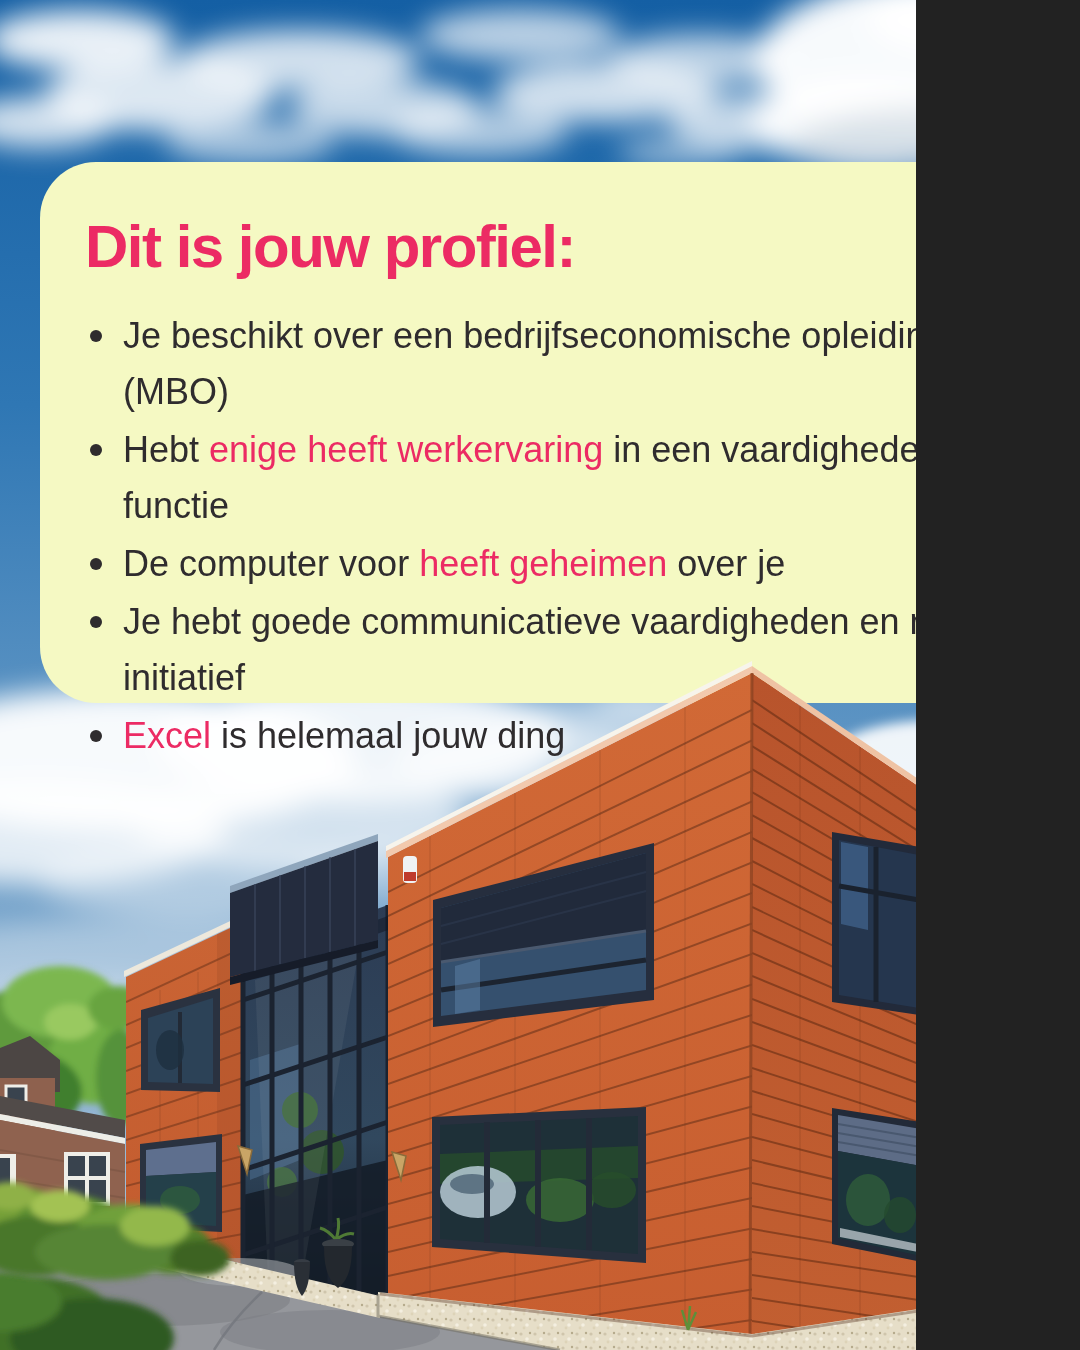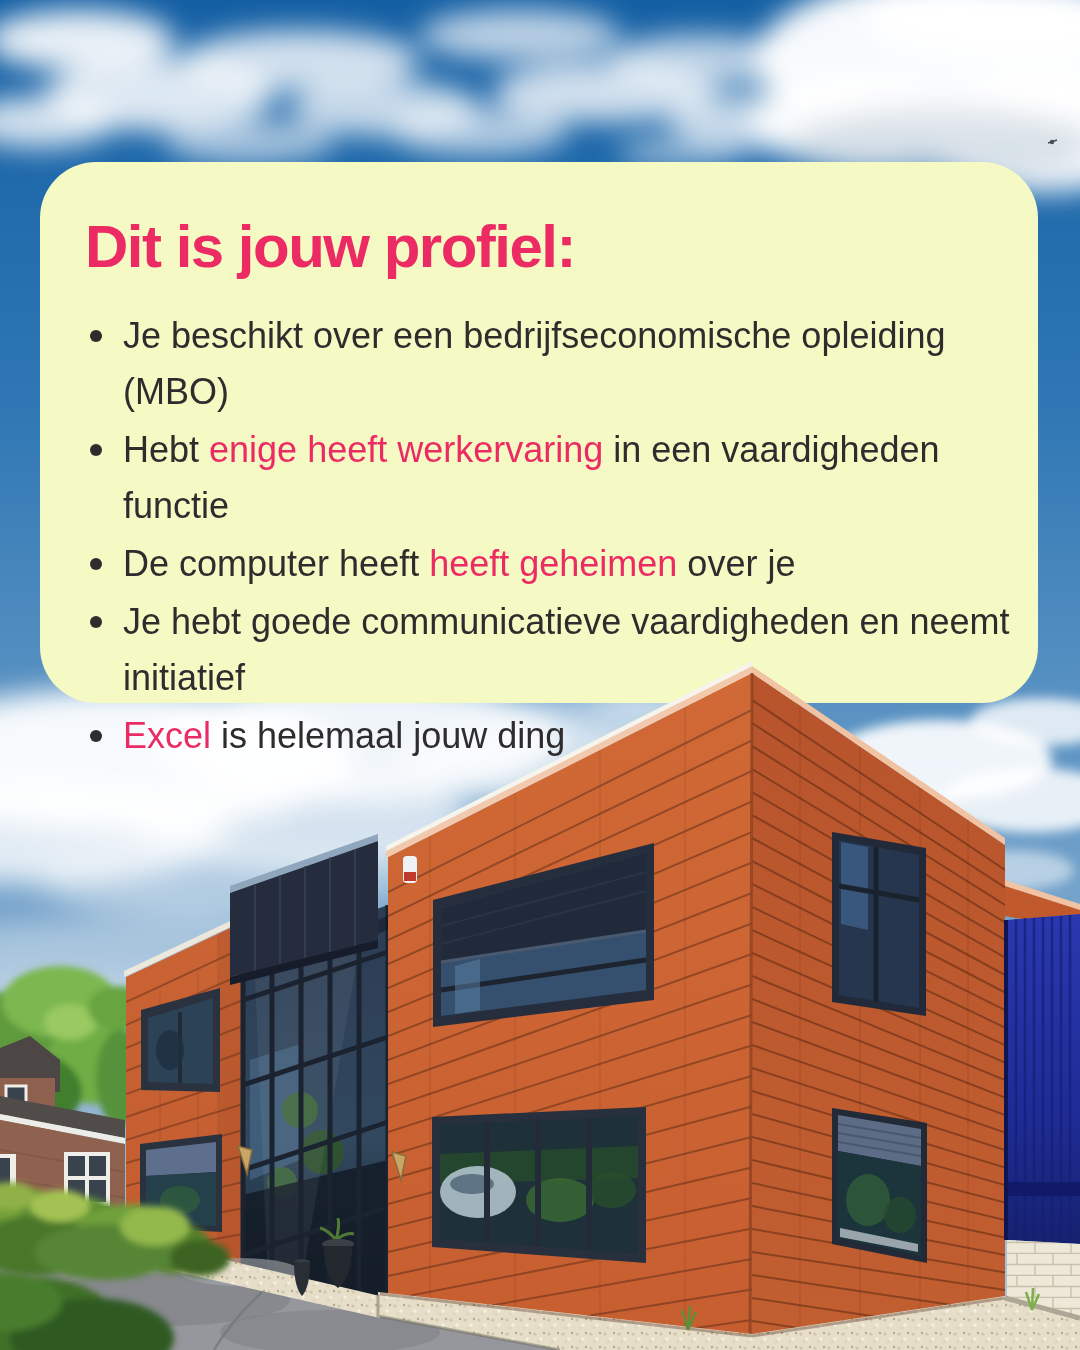--- a/index.html
+++ b/index.html
@@ -1,16 +1,16 @@
 <!DOCTYPE html>
 <html style="--card-bg: #F5F9C3; --accent-pink: #EC2B64; --text-dark: #2F2C2E; --sky-blue: #2E78B5; --building-orange: #CB6233; --sign-navy: #242C3E; --warehouse-blue: #2231A4; --cloud-white: #FFFFFF;"><head>
 <meta charset="utf-8">
 <style>
   html,body{margin:0;padding:0;background:#222;}
-  #stage{position:relative;width:1080px;height:1350px;overflow:hidden;
+  #stage{position:relative;width:916px;height:1350px;overflow:hidden;
          font-family:"Liberation Sans",sans-serif;background:#3a7ab5;}
   .layer{position:absolute;inset:0;pointer-events:none;}
   #sky-layer{z-index:0;}
   #scene-layer{z-index:3;}
   
   .card{position:absolute;left:40px;top:162px;width:998px;height:541px;
         background:var(--card-bg,#F5F9C3);border-radius:56px;z-index:2;}
   .card-title{position:absolute;left:45px;top:52px;margin:0;
         font-weight:bold;font-size:60px;line-height:1.1;letter-spacing:-1.5px;
         color:var(--accent-pink,#EC2B64);}
@@ -91,21 +91,21 @@
       <circle cx="1052" cy="142" r="2.2" fill="#4A4E52"></circle>
       <path d="M1048,143 l9,-3" stroke="#4A4E52" stroke-width="1.6" fill="none"></path>
     </g>
   </svg>
 
   <section class="card">
     <h1 class="card-title">Dit is jouw profiel:</h1>
     <ul class="bullets" id="bullet-list">
         <li class="bullet"><span class="dot"></span><span><span>Je beschikt over een bedrijfseconomische opleiding (MBO)</span></span></li>
         <li class="bullet"><span class="dot"></span><span><span>Hebt </span><span class="hl">enige heeft werkervaring</span><span> in een vaardigheden functie</span></span></li>
-        <li class="bullet"><span class="dot"></span><span><span>De computer heeft </span><span class="hl">heeft geheimen</span><span> over je</span></span></li>
+        <li class="bullet"><span class="dot"></span><span><span>De computer voor </span><span class="hl">heeft geheimen</span><span> over je</span></span></li>
         <li class="bullet"><span class="dot"></span><span><span>Je hebt goede communicatieve vaardigheden en neemt initiatief</span></span></li>
         <li class="bullet"><span class="dot"></span><span><span class="hl">Excel</span><span> is helemaal jouw ding</span></span></li>
       </ul>
   </section>
 
   <svg class="layer" id="scene-layer" viewBox="0 0 1080 1350" width="1080" height="1350">
     <defs>
       <linearGradient id="leftFace" x1="0" y1="0" x2="0" y2="1">
         <stop offset="0" stop-color="#D16936"></stop>
           <stop offset="1" stop-color="#C75E30"></stop>

